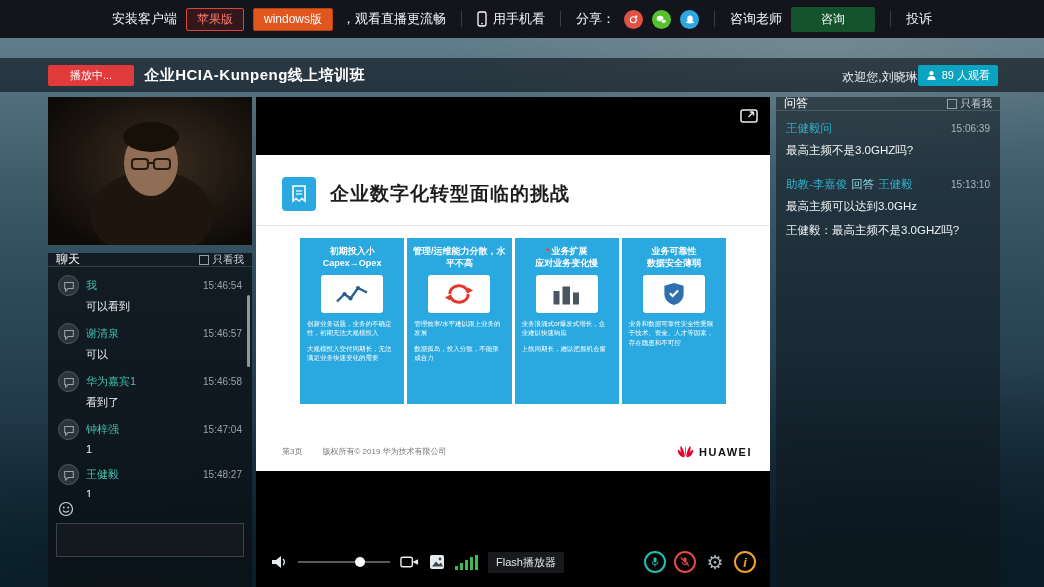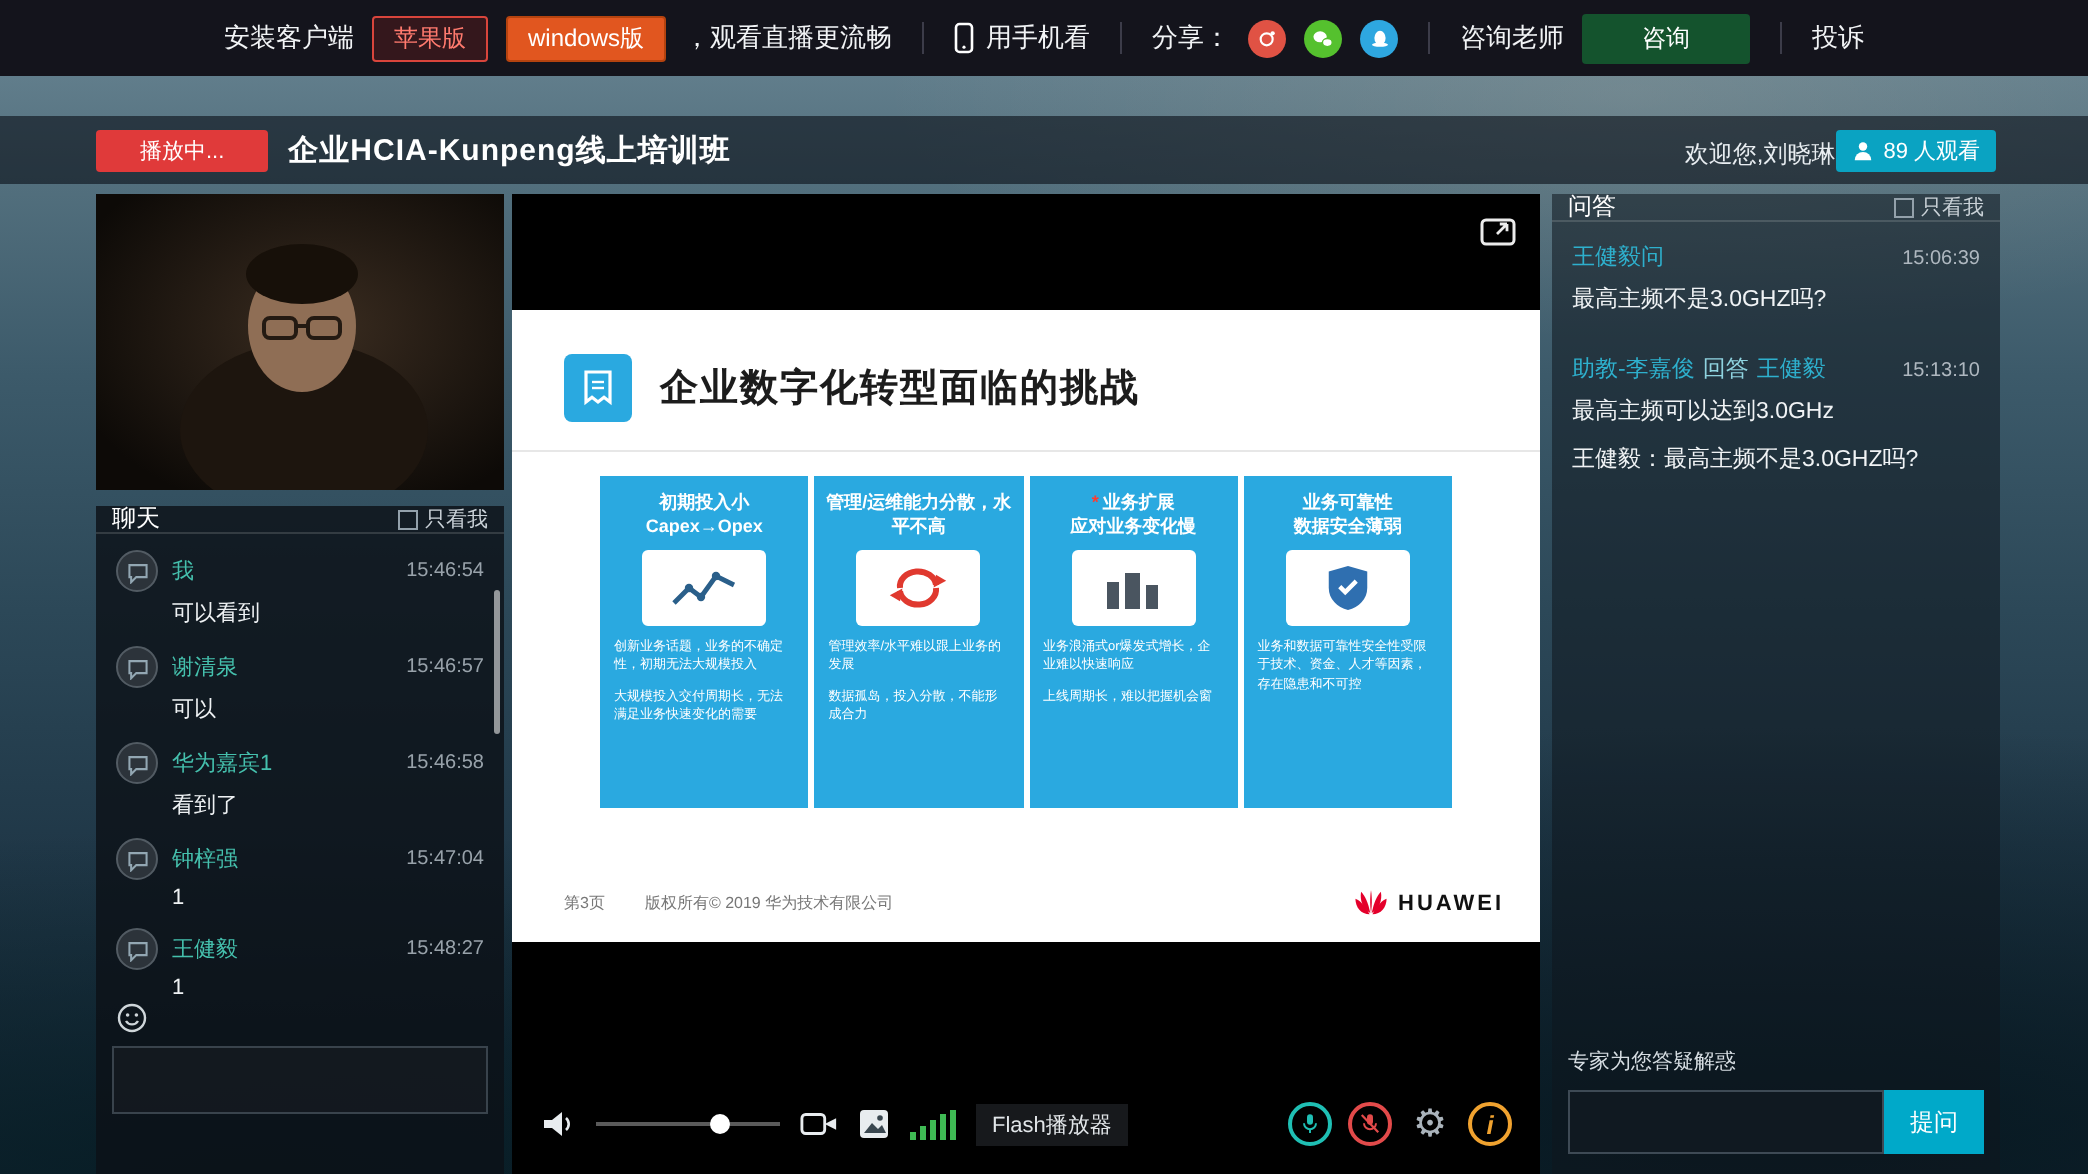--- a/index.html
+++ b/index.html
@@ -428,22 +428,15 @@
         <div class="qa-head">
           <span class="qa-name">助教-李嘉俊</span>
           <span class="qa-action">回答</span>
           <span class="qa-name">王健毅</span>
           <span class="qa-time">15:13:10</span>
         </div>
         <div class="qa-text">最高主频可以达到3.0GHz</div>
         <div class="qa-text">王健毅：最高主频不是3.0GHZ吗?</div>
       </div>
     </div>
-    <div class="qa-bottom">
-      <div class="qa-hint">专家为您答疑解惑</div>
-      <div class="qa-input-row">
-        <input class="qa-input" type="text" style="">
-        <button class="ask-btn">提问</button>
-      </div>
-    </div>
   </section>
 
 </div>
 
 </body></html>

